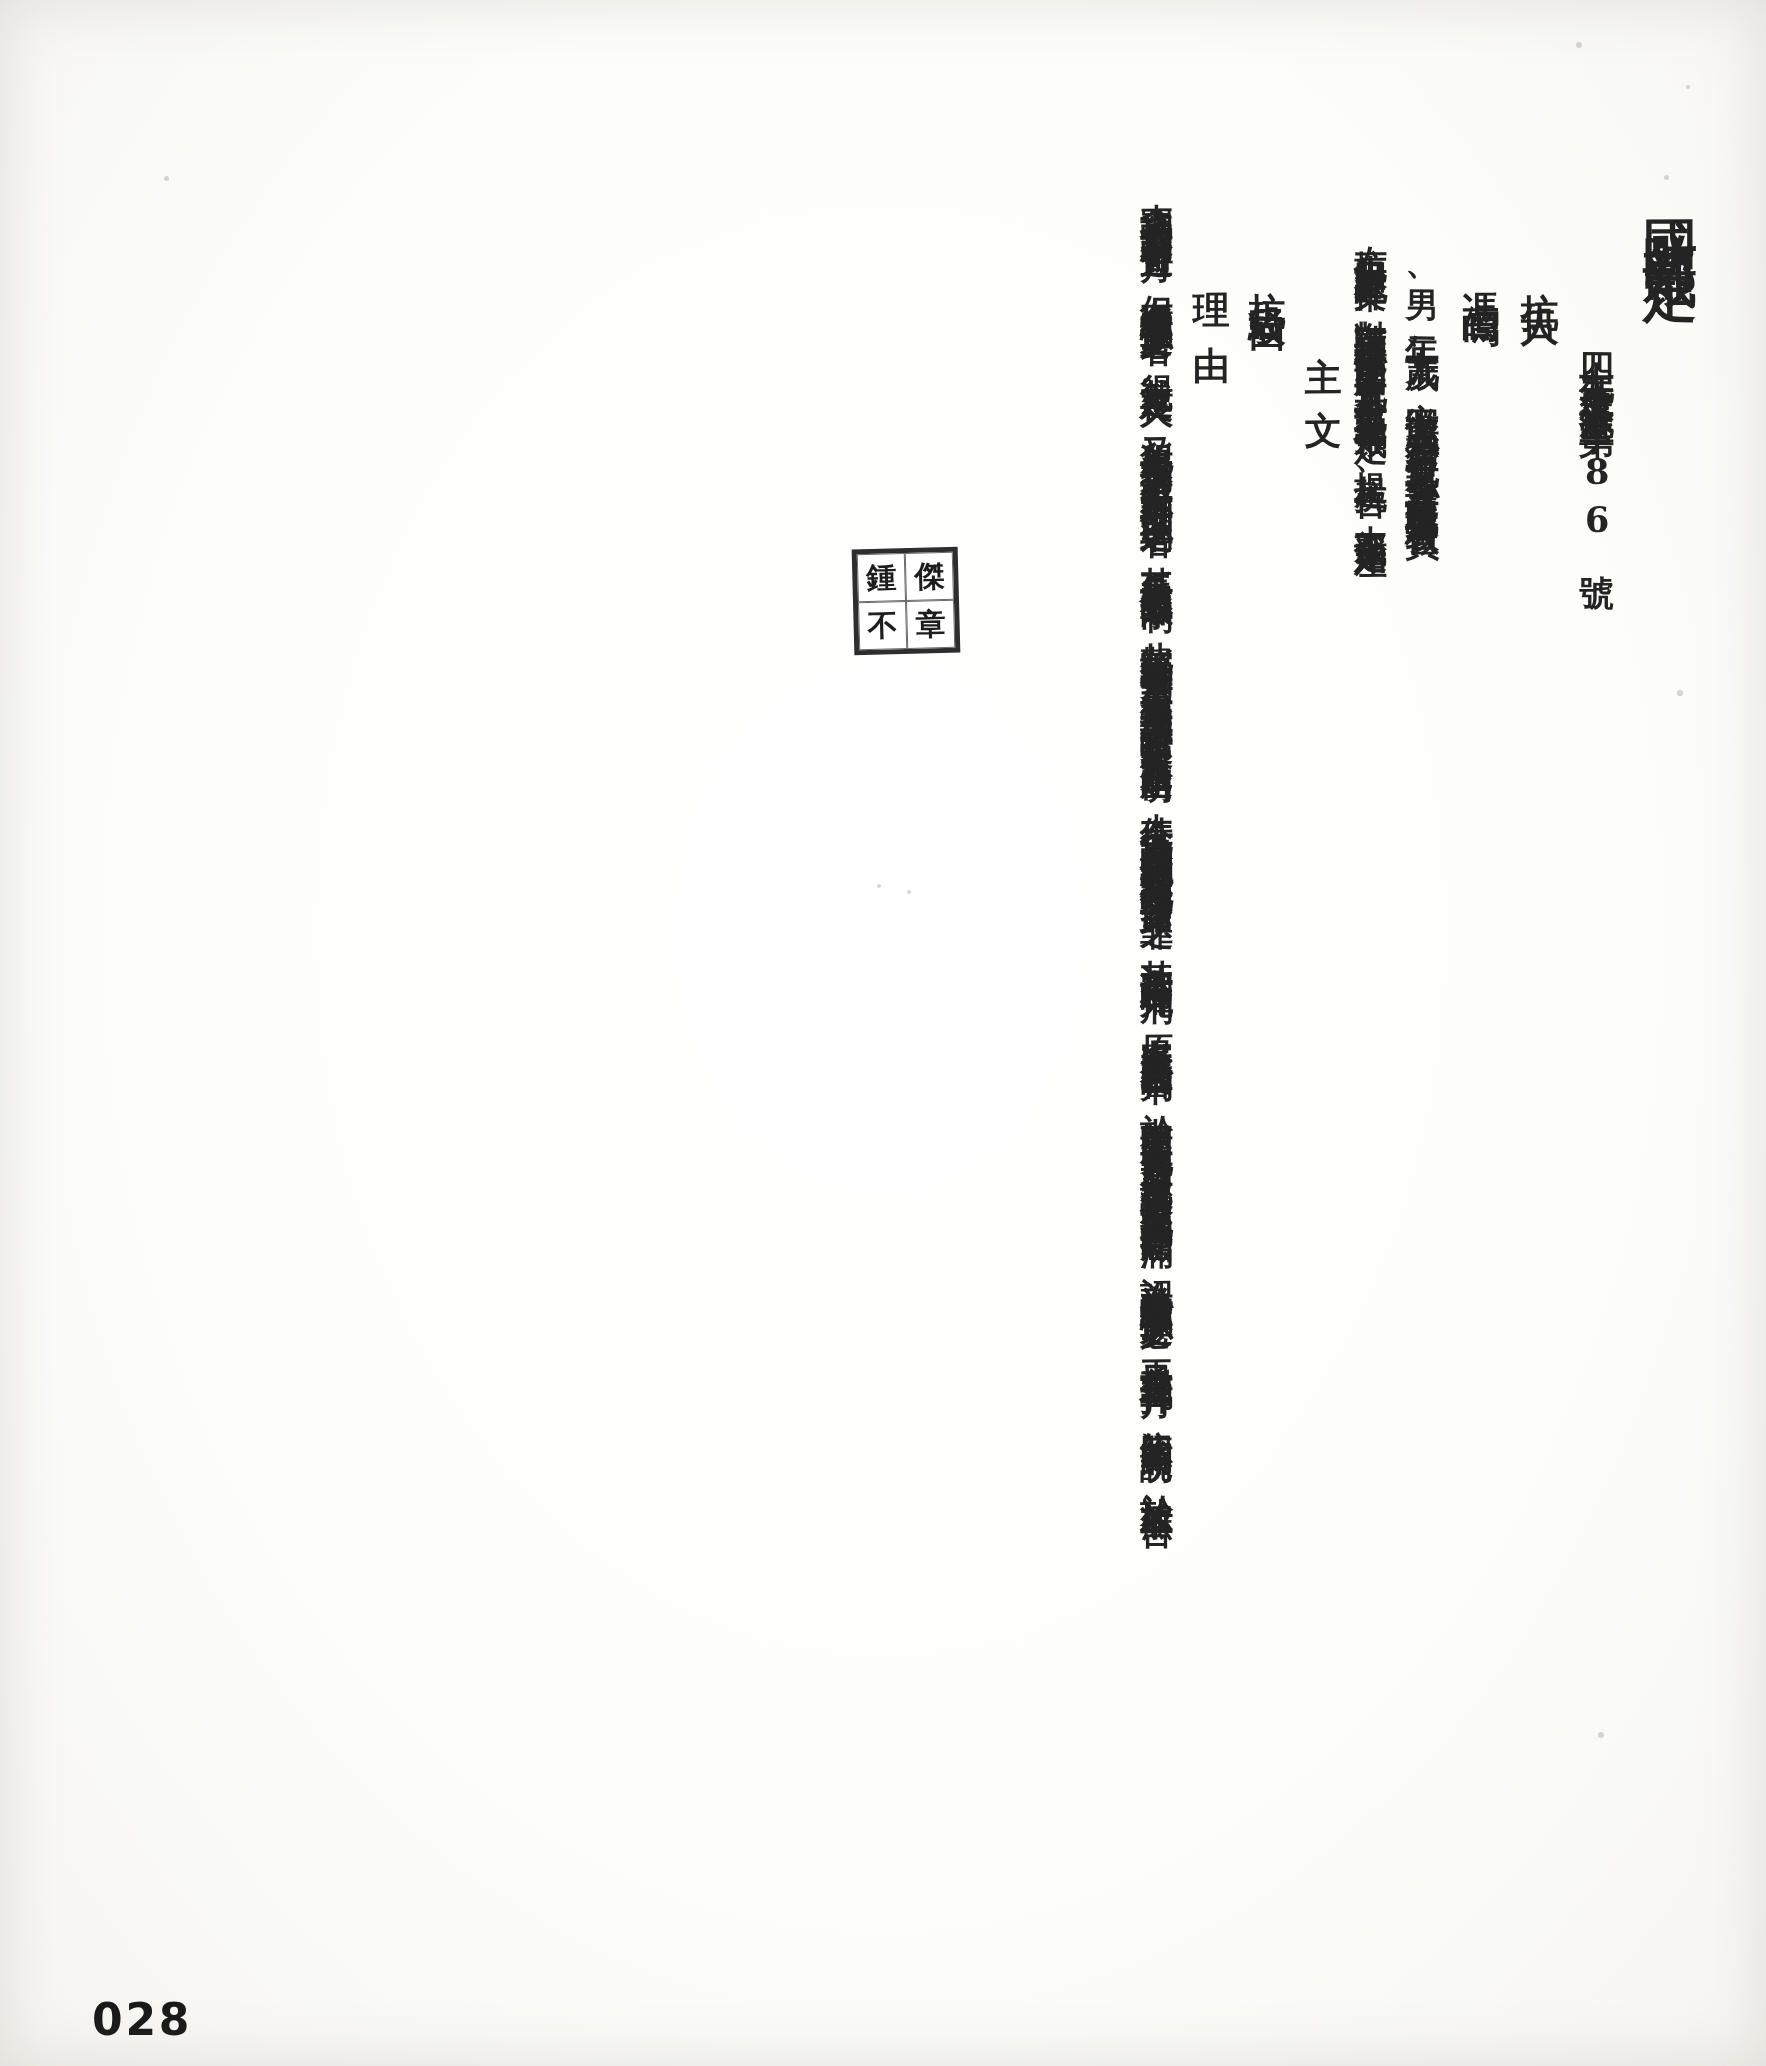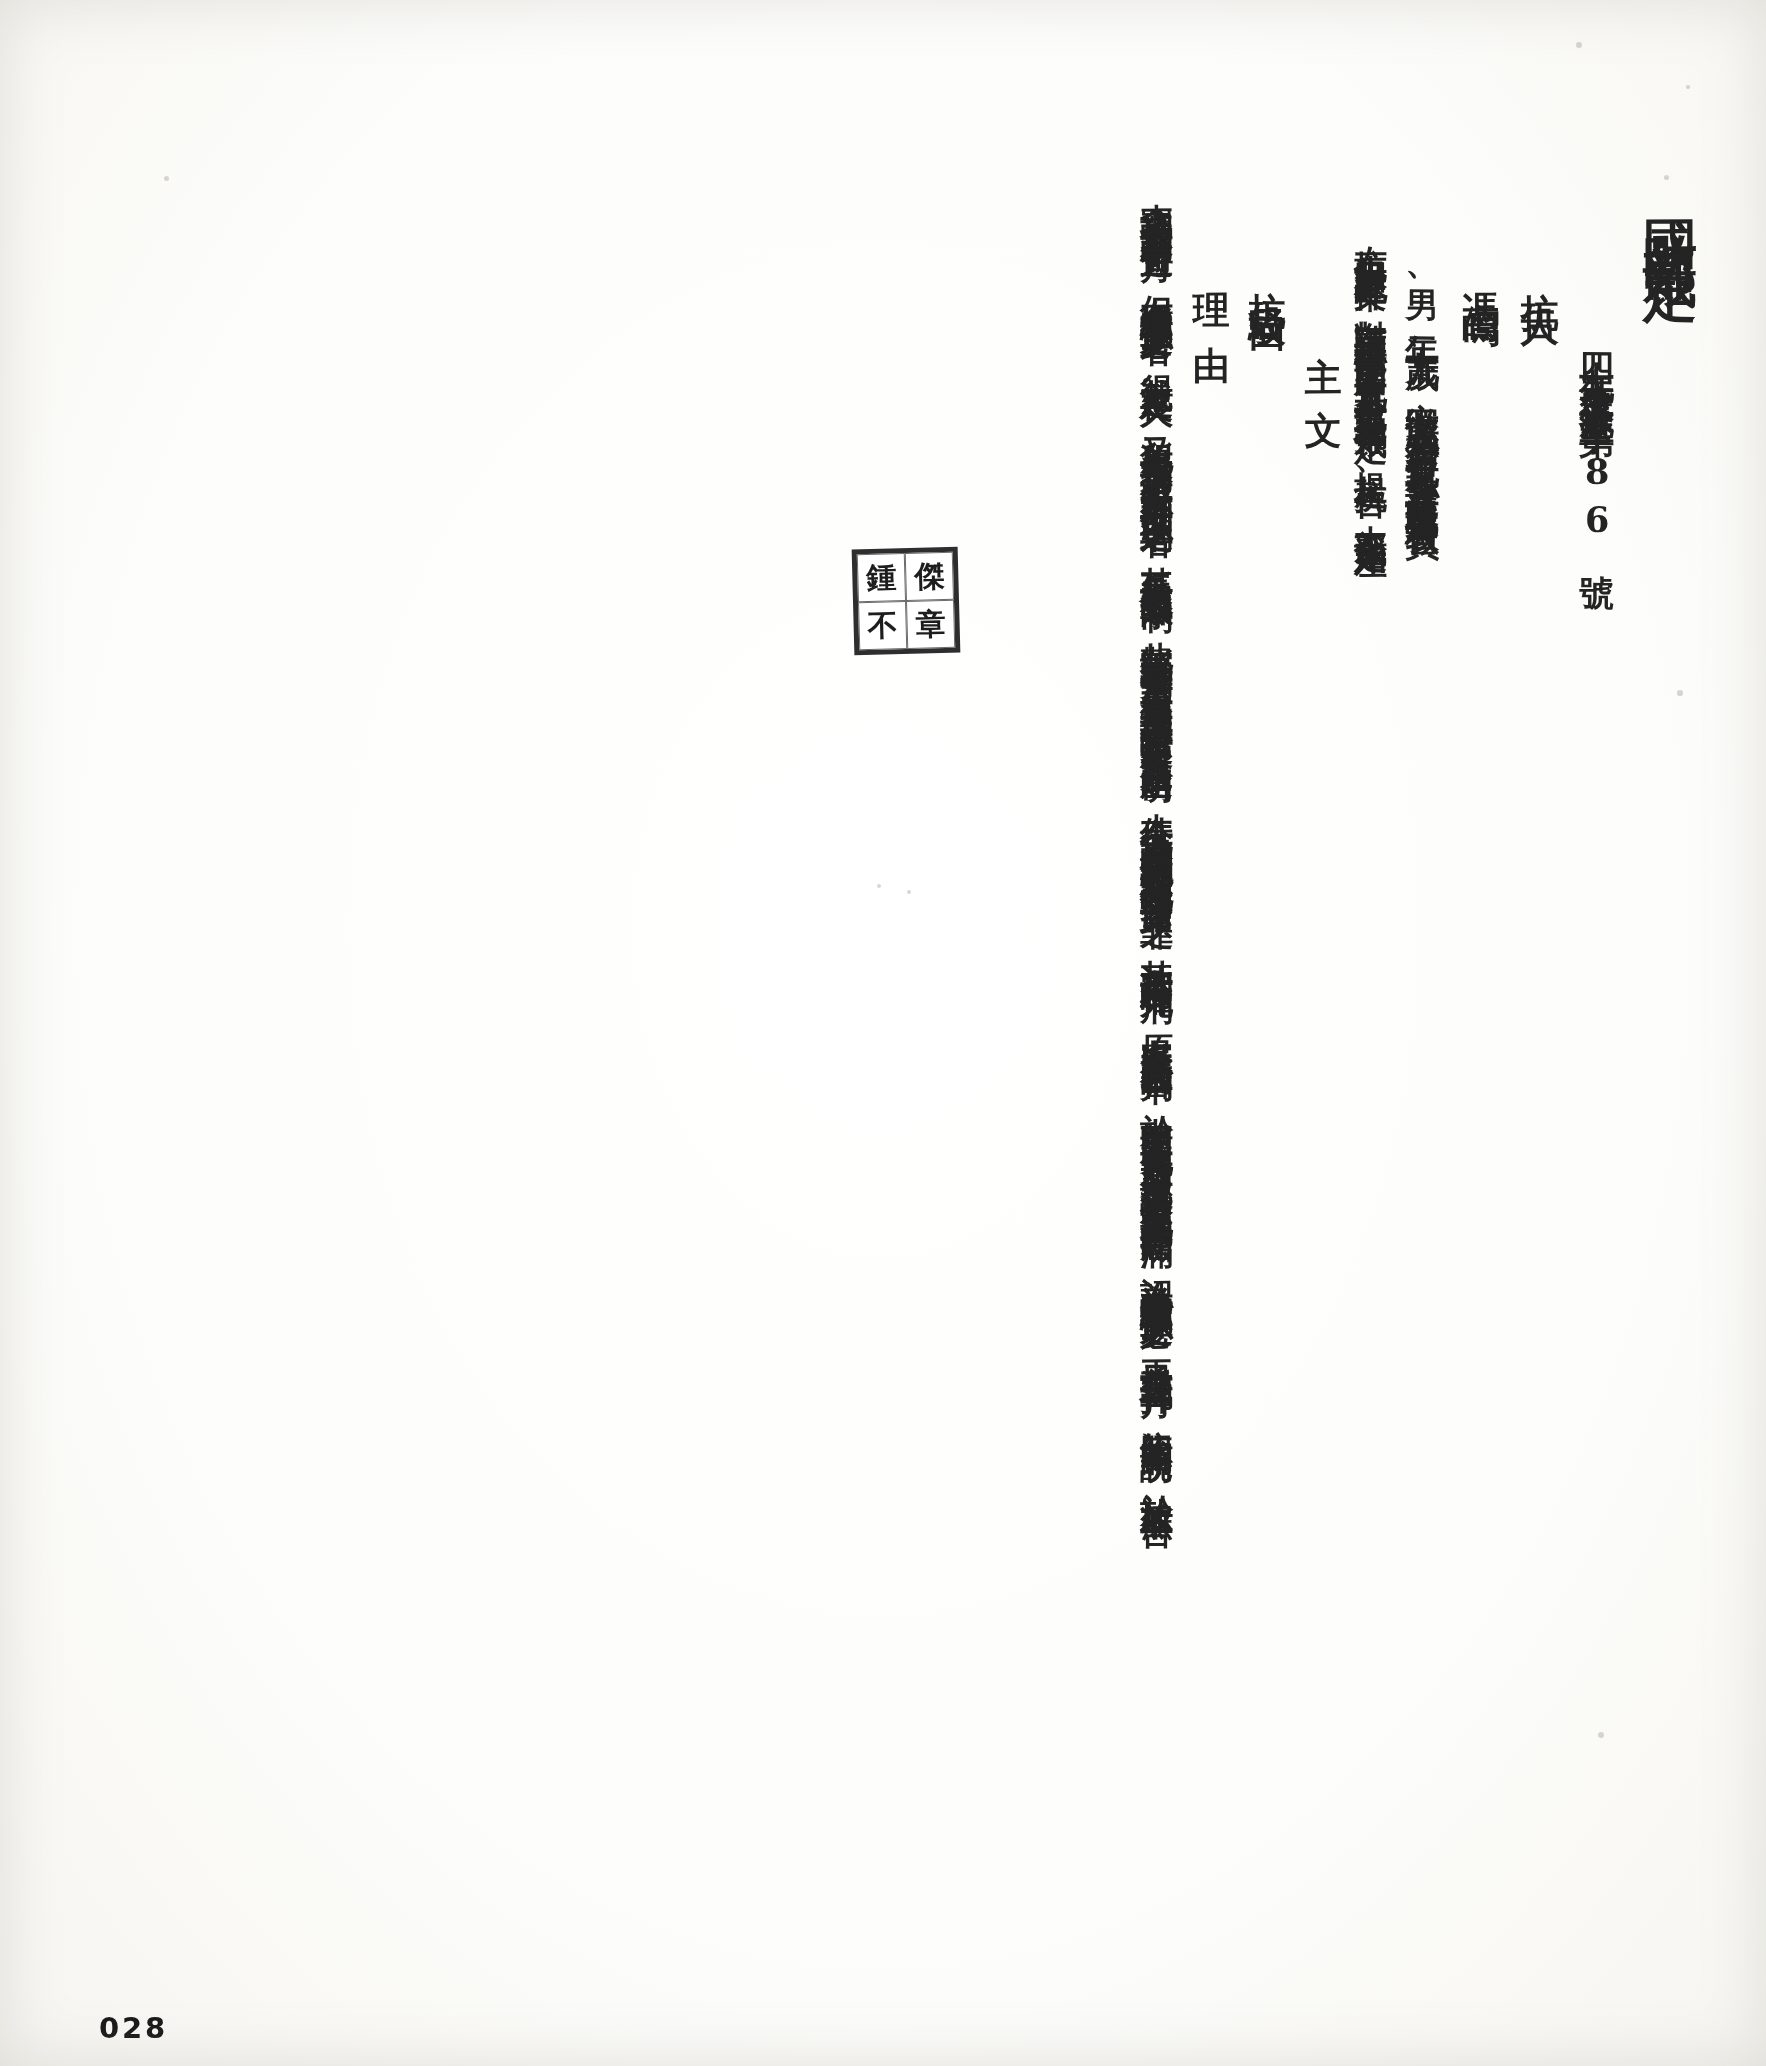--- a/index.html
+++ b/index.html
@@ -132,23 +132,23 @@
     color: #1d1d1d;
     font-family: "DejaVu Serif", serif;
     font-weight: 700;
     border: 0.7px solid #6b6b6b;
     box-sizing: border-box;
   }
 
   
   #pageno {
     position: absolute;
-    left: 99px;
+    left: 92px;
     bottom: 21px;
-    font-size: 29px;
+    font-size: 44px;
     letter-spacing: 2.8px;
     color: #1a1a1a;
     font-family: "DejaVu Sans", sans-serif;
     font-weight: 700;
   }
 
   
   #edge {
     position: absolute;
     inset: 0;

